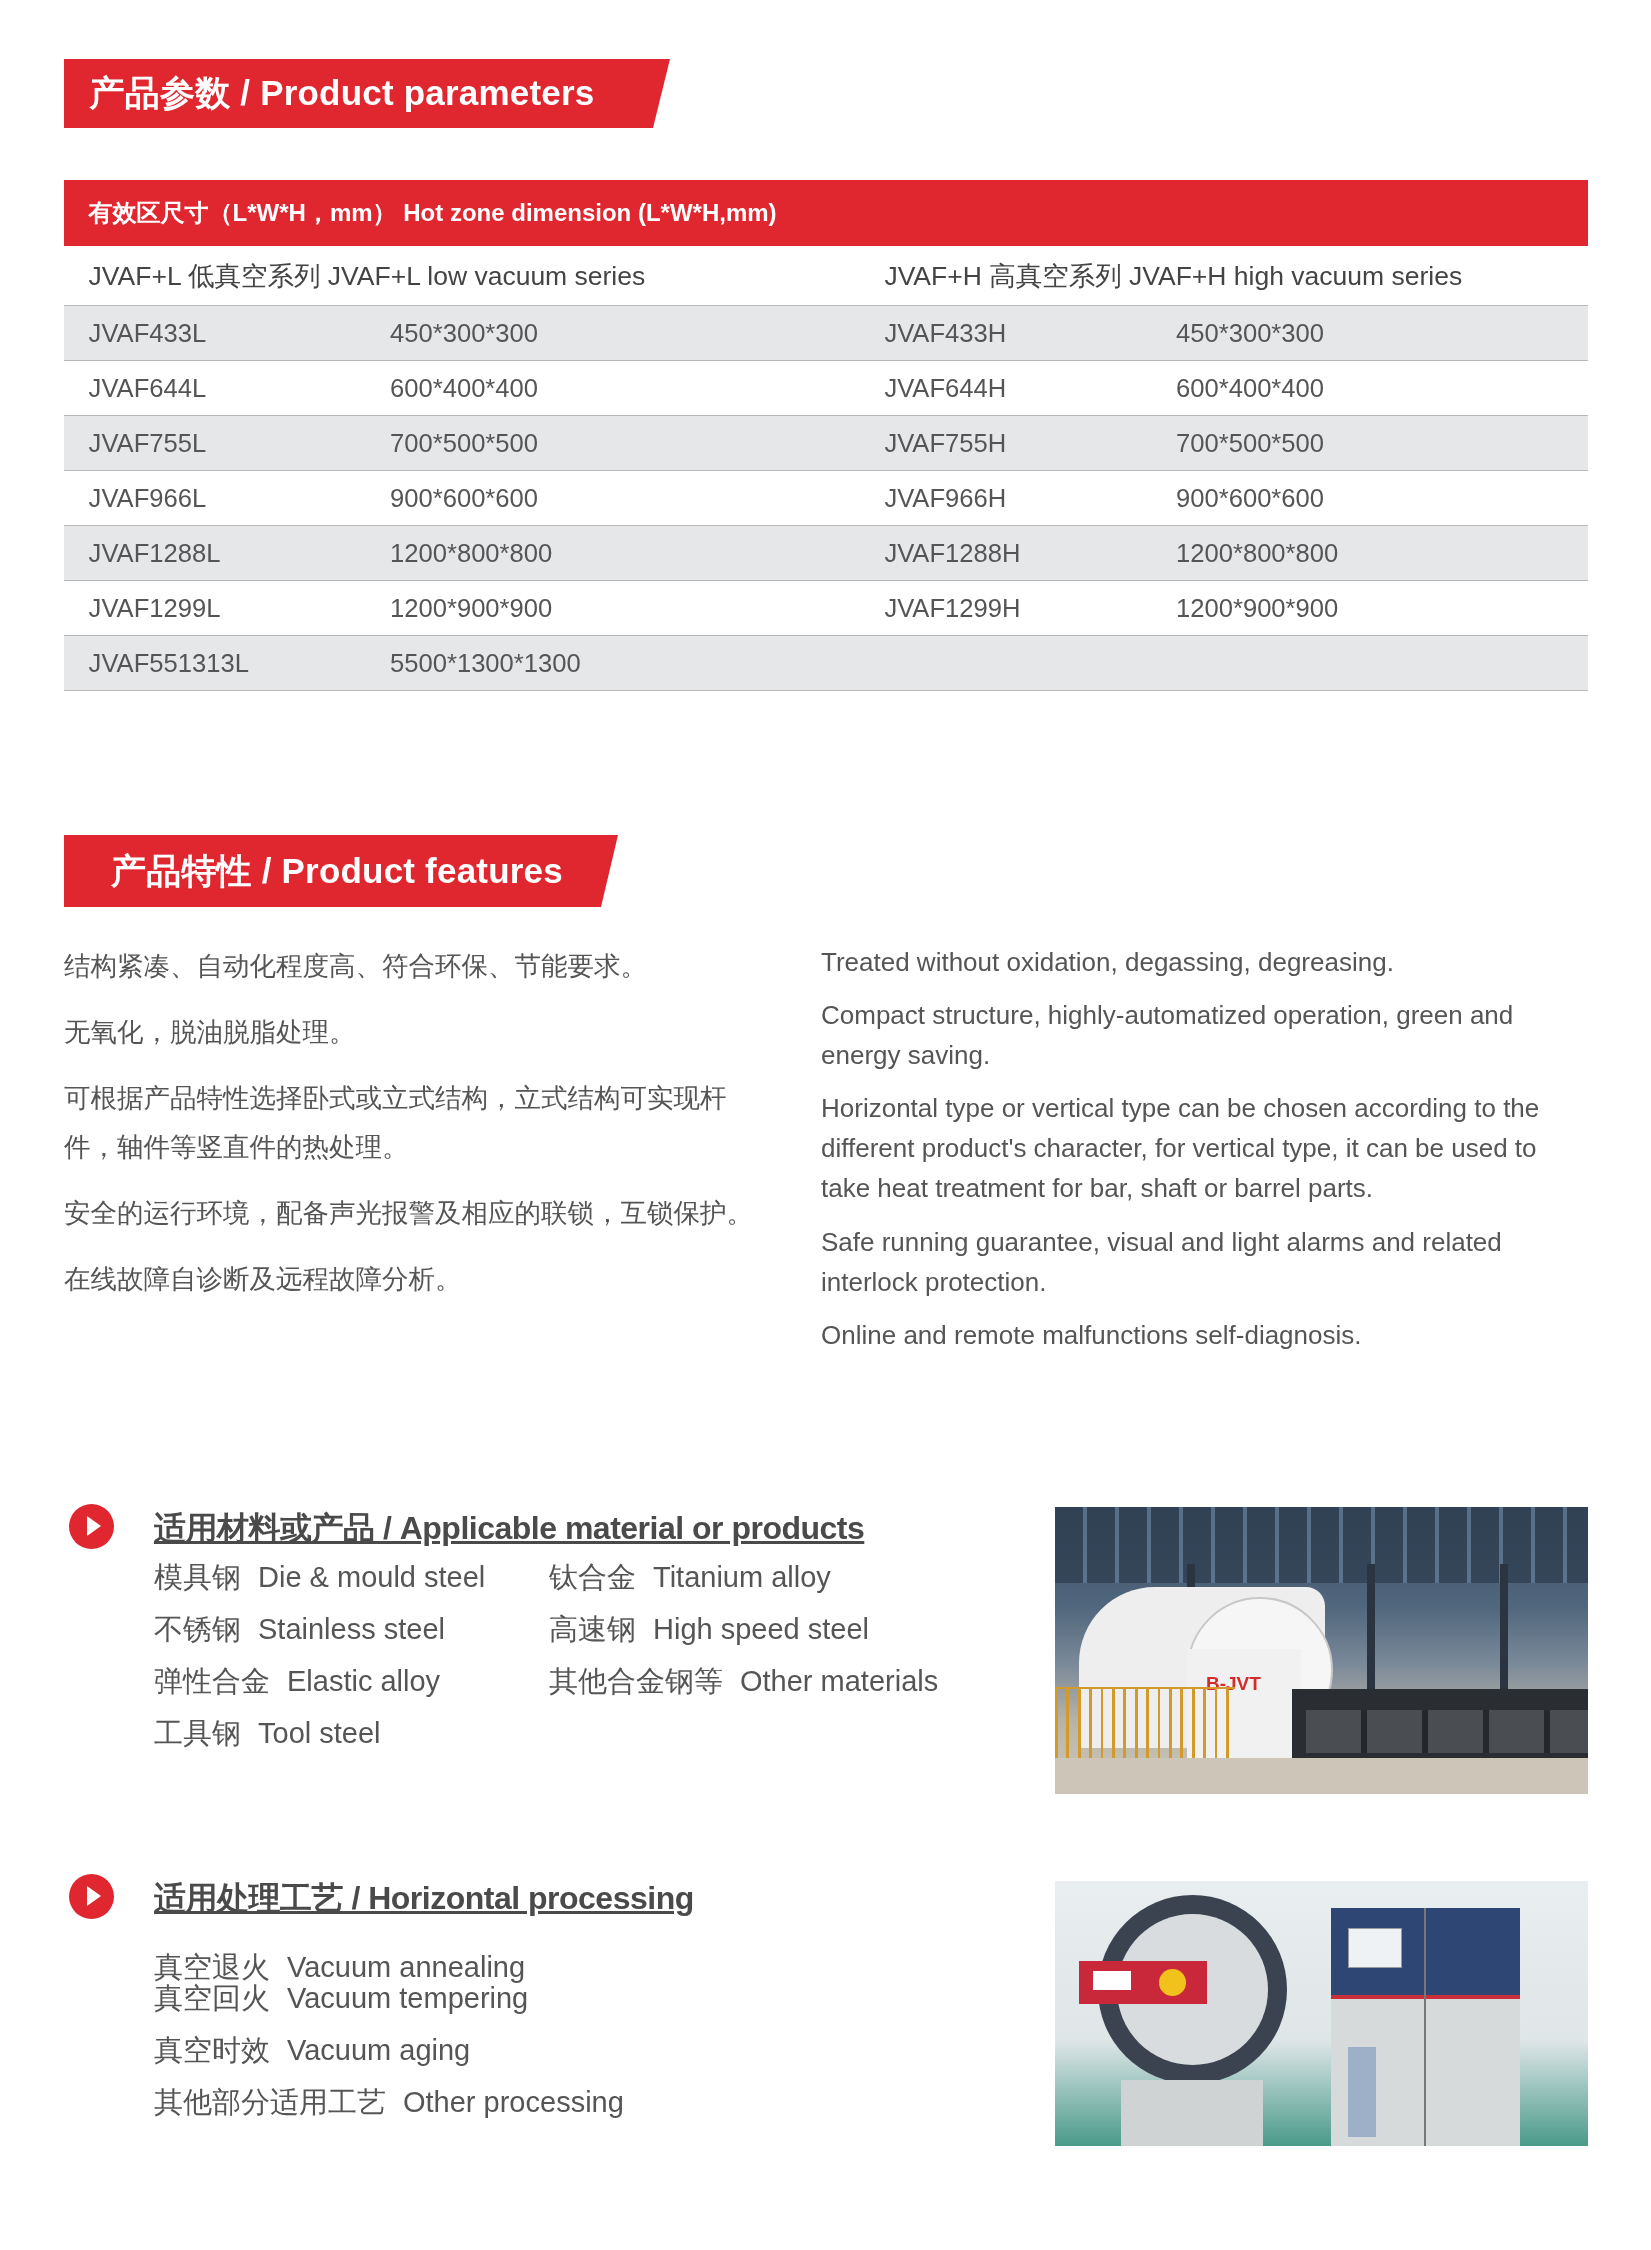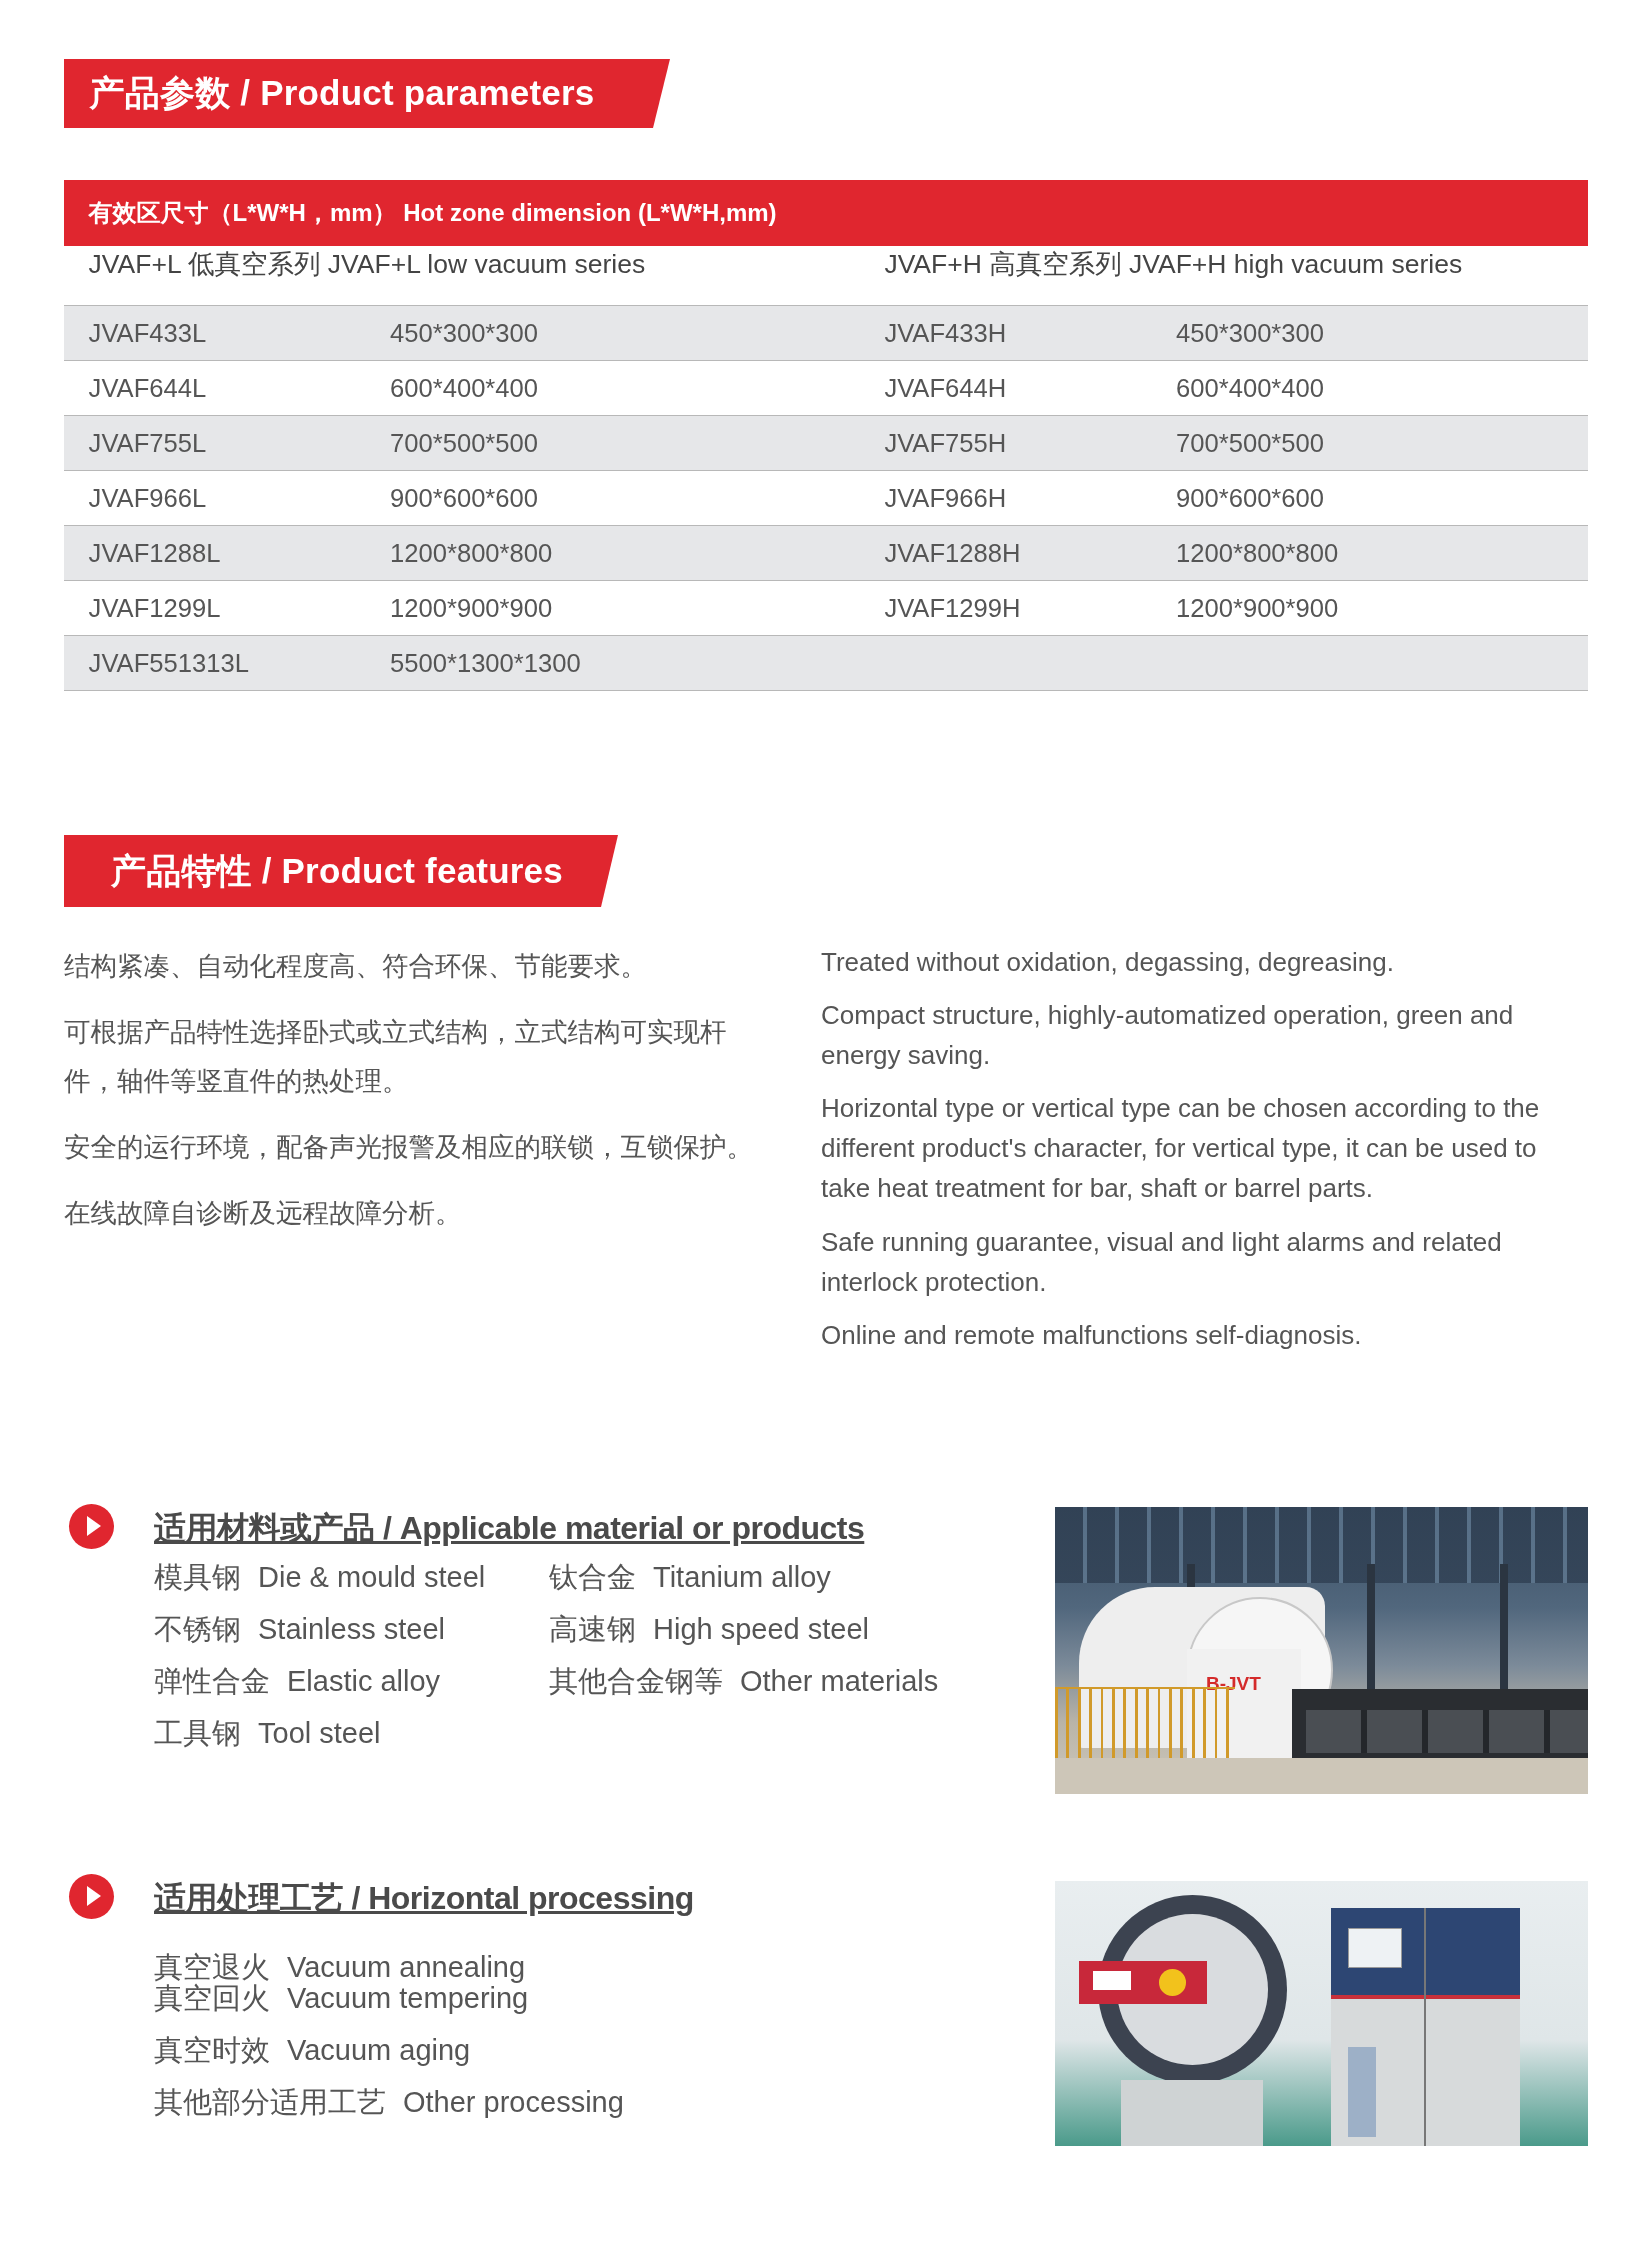--- a/index.html
+++ b/index.html
@@ -19,21 +19,21 @@
   #title-params { left: 64px; top: 47px; width: 606px; height: 69px; padding-left: 25.6px; font-size: 35px; }
   #title-features { left: 64px; top: 823px; width: 554px; height: 72px; padding-left: 47px; font-size: 35px; }
 
   
   #table { left: 64px; top: 180px; width: 1524px; }
   .table-head {
     height: 66px; background: #e0262f; color: #fff; display: flex; align-items: center;
     padding-left: 24.6px; box-sizing: border-box; font-size: 24px; font-weight: bold;
   }
   .table-sub {
-    height: 60px; display: flex; background: #fff;
+    height: 60px; display: flex; align-items: center; background: #fff;
     border-bottom: 1.9px solid #b8b8b8; box-sizing: border-box; font-size: 26.5px; color: #444;
   }
   .table-sub .half { width: 809px; padding-left: 24.6px; box-sizing: border-box; }
   .table-sub .half.right { width: 714px; padding-left: 11.4px; }
   .row {
     height: 55px; display: flex; align-items: center; box-sizing: border-box;
     border-bottom: 1.9px solid #b8b8b8; font-size: 25.6px; color: #555;
   }
   .row.shade { background: #e6e7e9; }
   .cell { box-sizing: border-box; }
@@ -157,20 +157,21 @@
     <div class="cell c4"></div>
   </div>
 </div>
 
 <div id="title-features" class="title-bar">
   <span>产品特性 / Product features</span>
 </div>
 
 <div id="feat-cn" class="feat-col">
   <p>结构紧凑、自动化程度高、符合环保、节能要求。</p>
+  <p>无氧化，脱油脱脂处理。</p>
   <p>可根据产品特性选择卧式或立式结构，立式结构可实现杆件，轴件等竖直件的热处理。</p>
   <p>安全的运行环境，配备声光报警及相应的联锁，互锁保护。</p>
   <p>在线故障自诊断及远程故障分析。</p>
 </div>
 
 <div id="feat-en" class="feat-col">
   <p>Treated without oxidation, degassing, degreasing.</p>
   <p>Compact structure, highly-automatized operation, green and energy saving.</p>
   <p>Horizontal type or vertical type can be chosen according to the different product's character, for vertical type, it can be used to take heat treatment for bar, shaft or barrel parts.</p>
   <p>Safe running guarantee, visual and light alarms and related interlock protection.</p>

